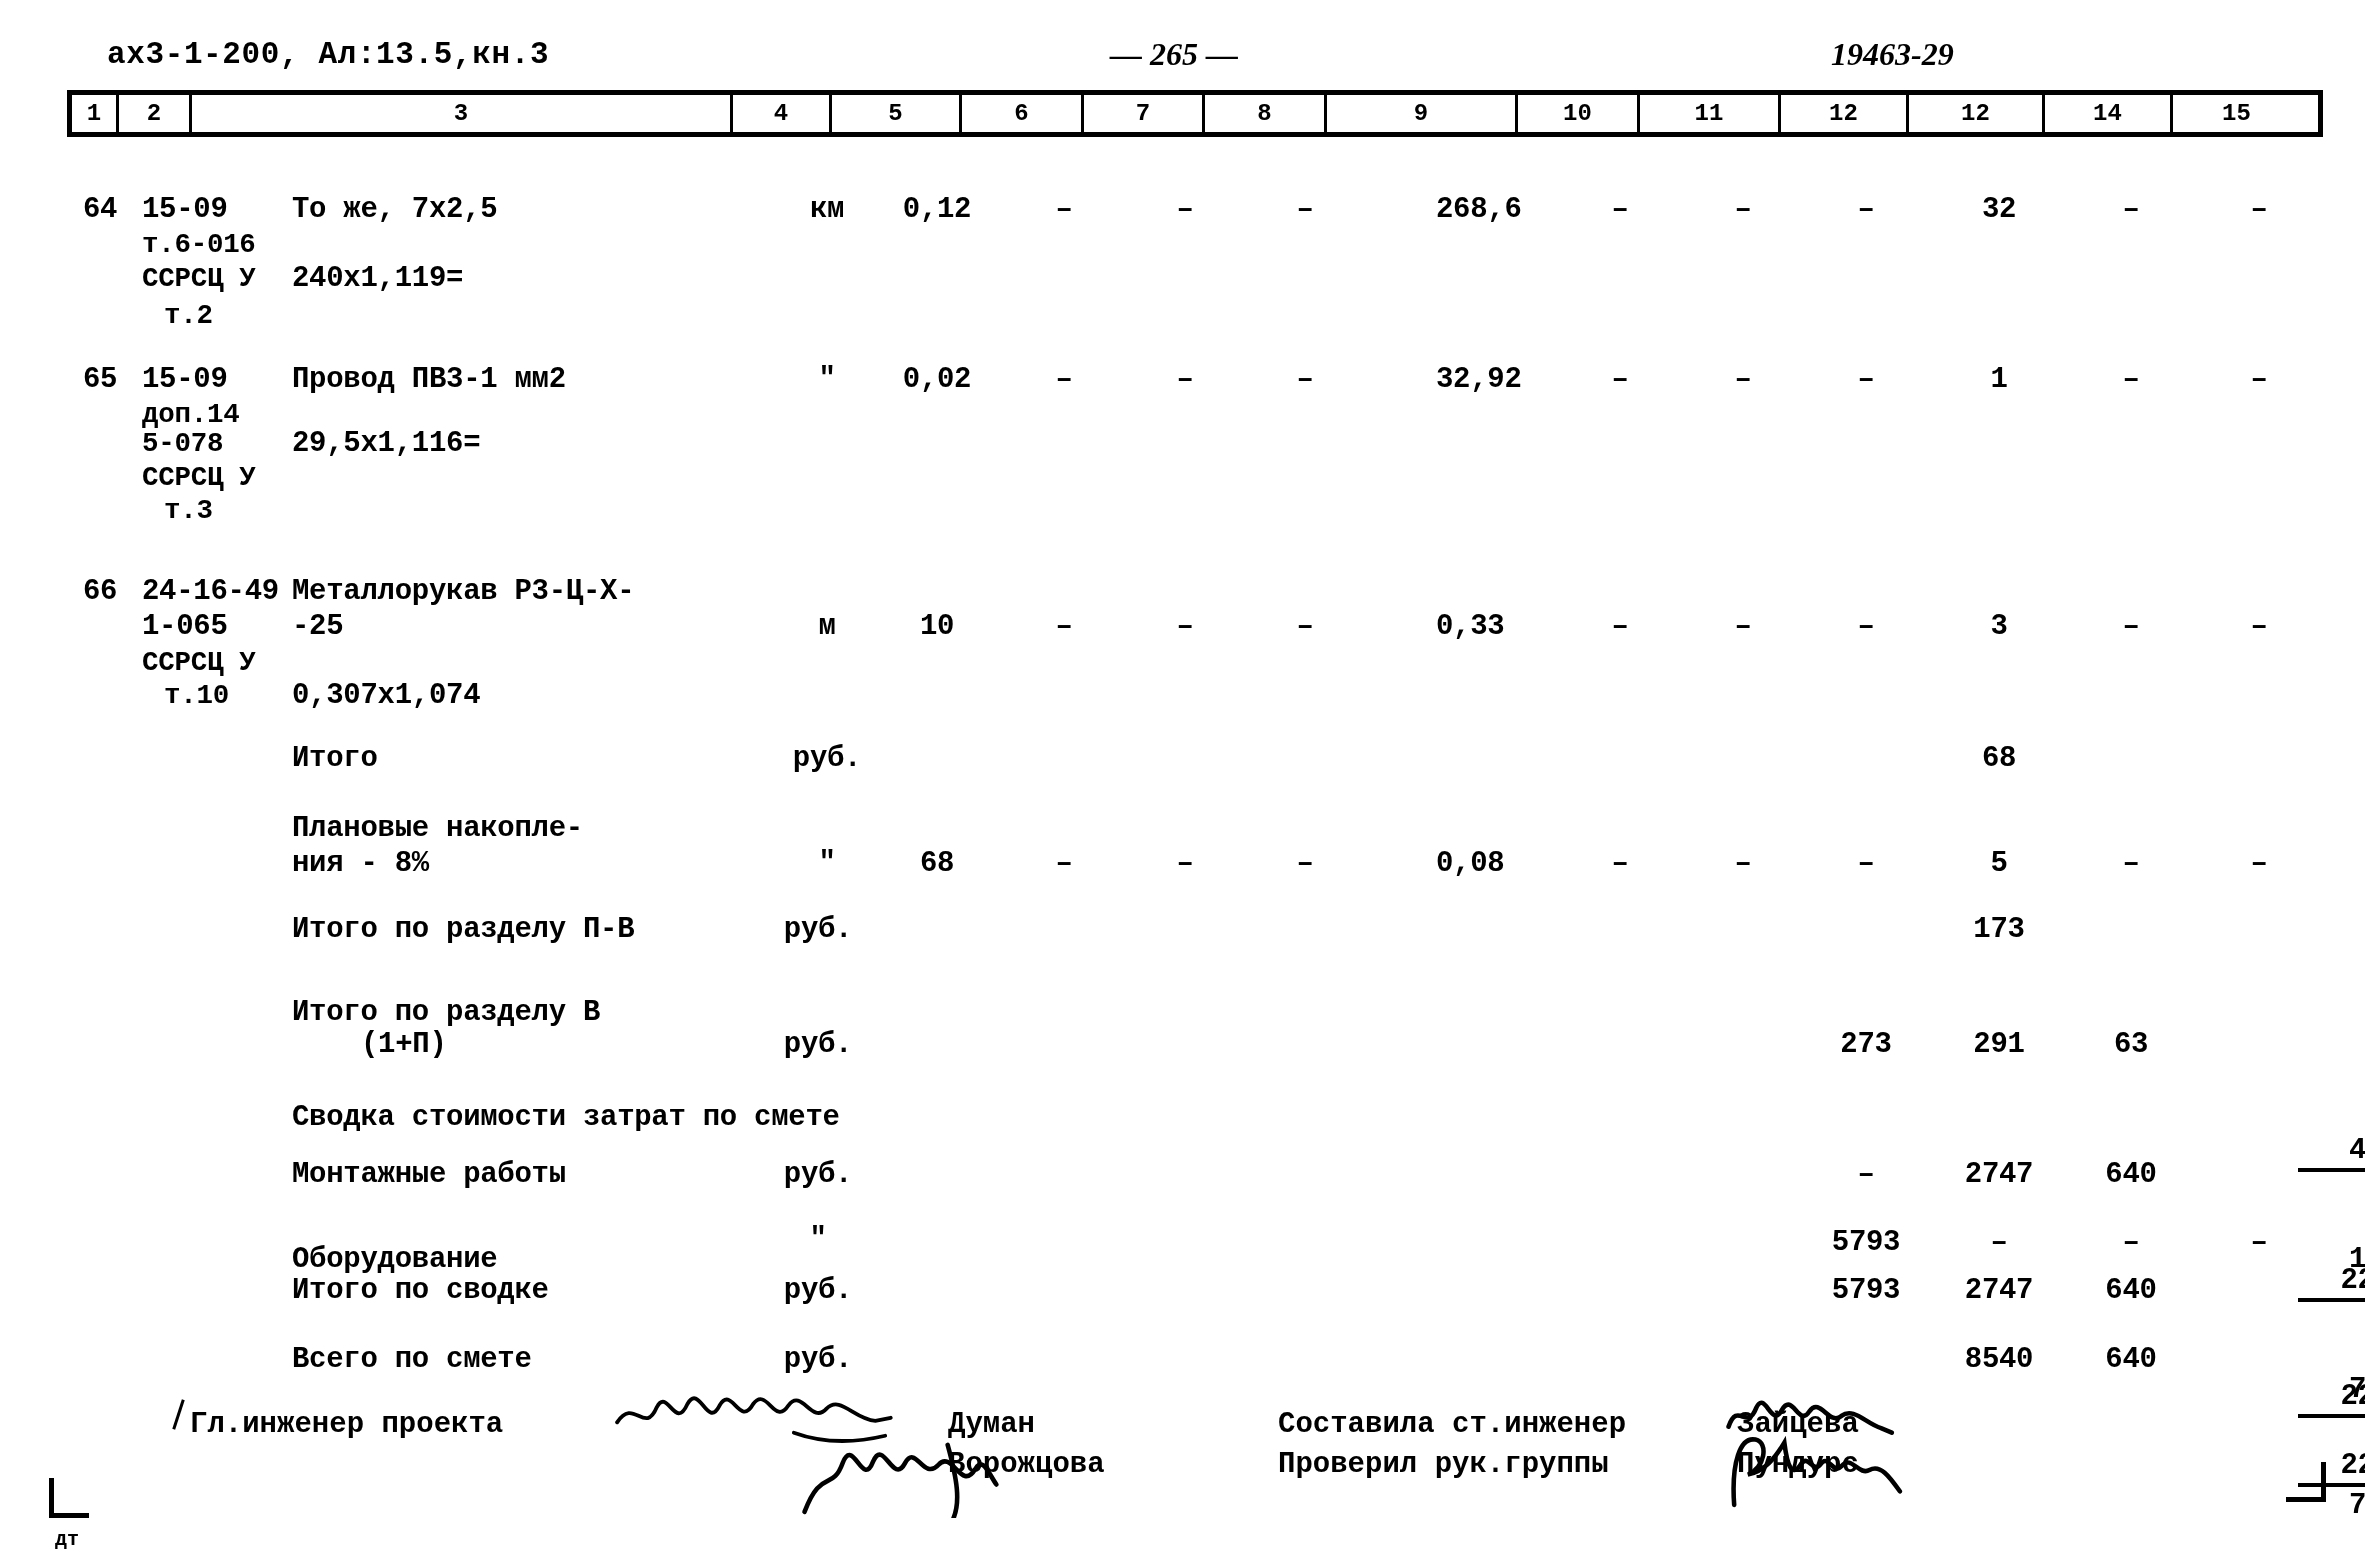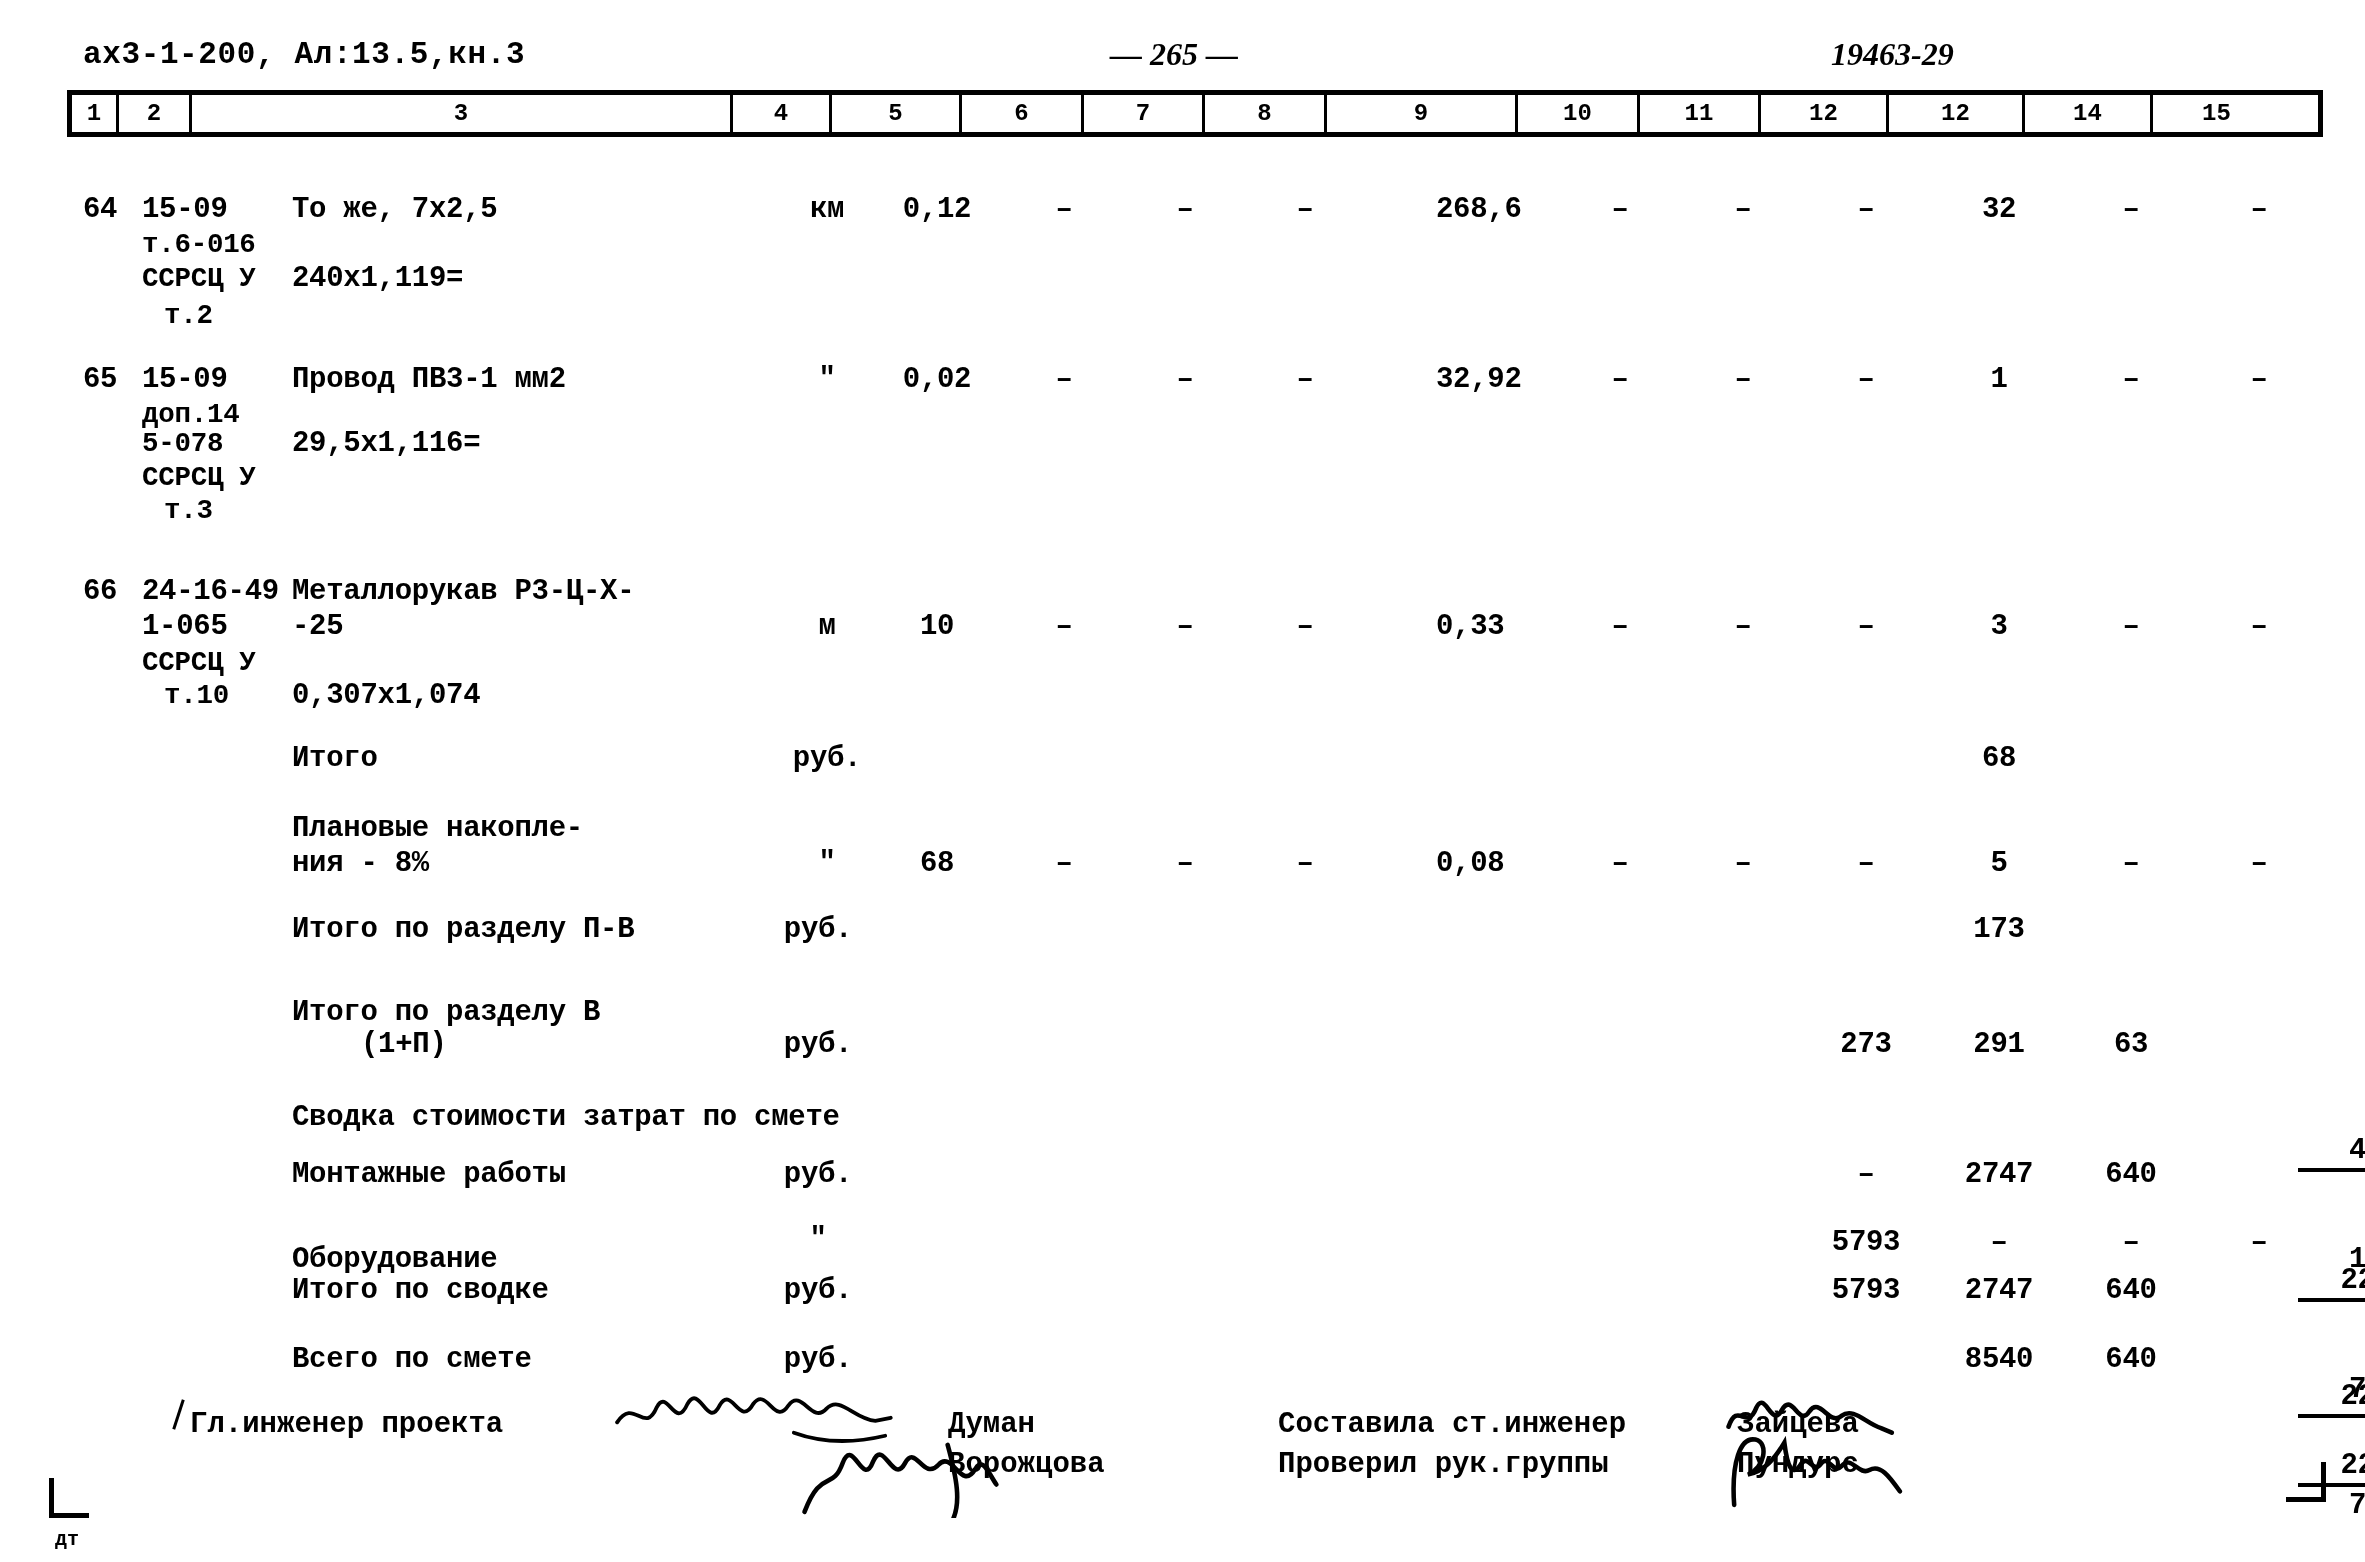--- a/index.html
+++ b/index.html
@@ -21,20 +21,21 @@
     position: absolute;
     inset: 0;
     filter: contrast(118%);
   }
 
   
   .mono {
     font-family: "Liberation Mono", "DejaVu Sans Mono", monospace;
     font-weight: 700;
     letter-spacing: 0.02em;
+    margin-left: 24px;
   }
   .hand {
     font-family: "Liberation Serif", "DejaVu Serif", serif;
     font-style: italic;
     font-weight: 700;
   }
 
   
   .hdr {
     position: absolute;
@@ -162,21 +163,21 @@
     <div class="cell" style="width:47px">1</div>
     <div class="cell" style="width:73px">2</div>
     <div class="cell" style="width:541px">3</div>
     <div class="cell" style="width:99px">4</div>
     <div class="cell" style="width:130px">5</div>
     <div class="cell" style="width:122px">6</div>
     <div class="cell" style="width:121px">7</div>
     <div class="cell" style="width:122px">8</div>
     <div class="cell" style="width:191px">9</div>
     <div class="cell" style="width:122px">10</div>
-    <div class="cell" style="width:121px">11</div>
+    <div class="cell" style="width:141px">11</div>
     <div class="cell" style="width:128px">12</div>
     <div class="cell" style="width:136px">12</div>
     <div class="cell" style="width:128px">14</div>
     <div class="cell" style="width:127px">15</div>
   </div>
 
   <div class="row" style="top:191px">
     <div class="f c-num">64</div>
     <div class="f c-code">15-09</div>
     <div class="f c-desc">То же, 7х2,5</div>

